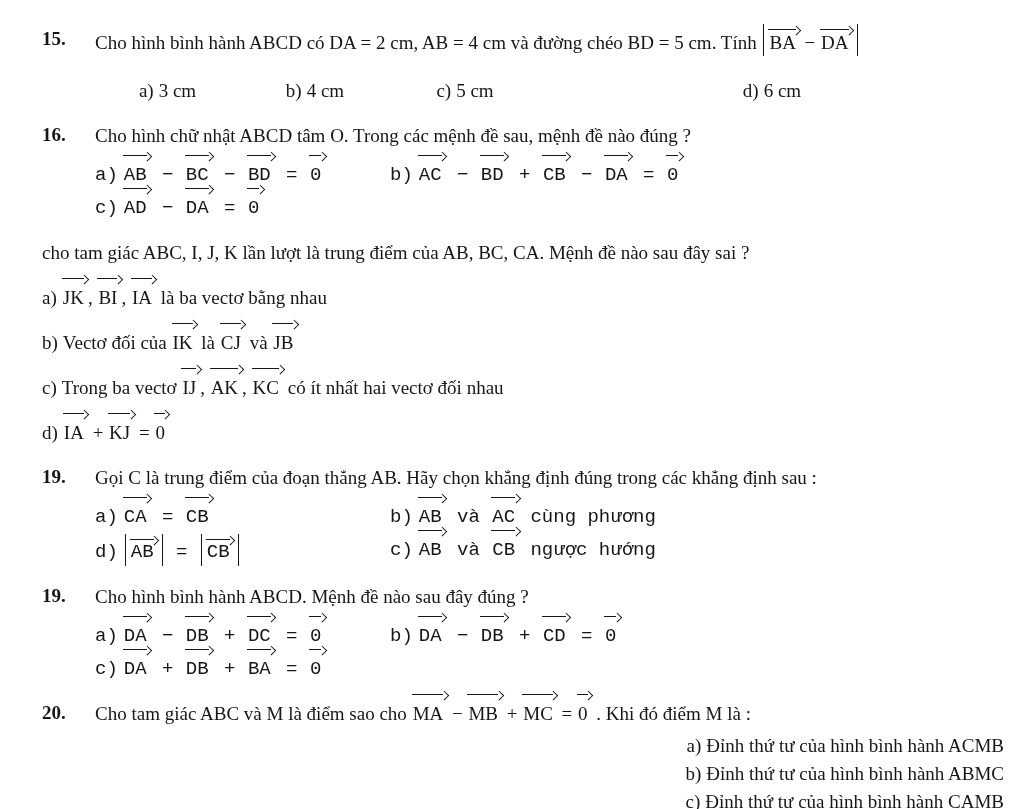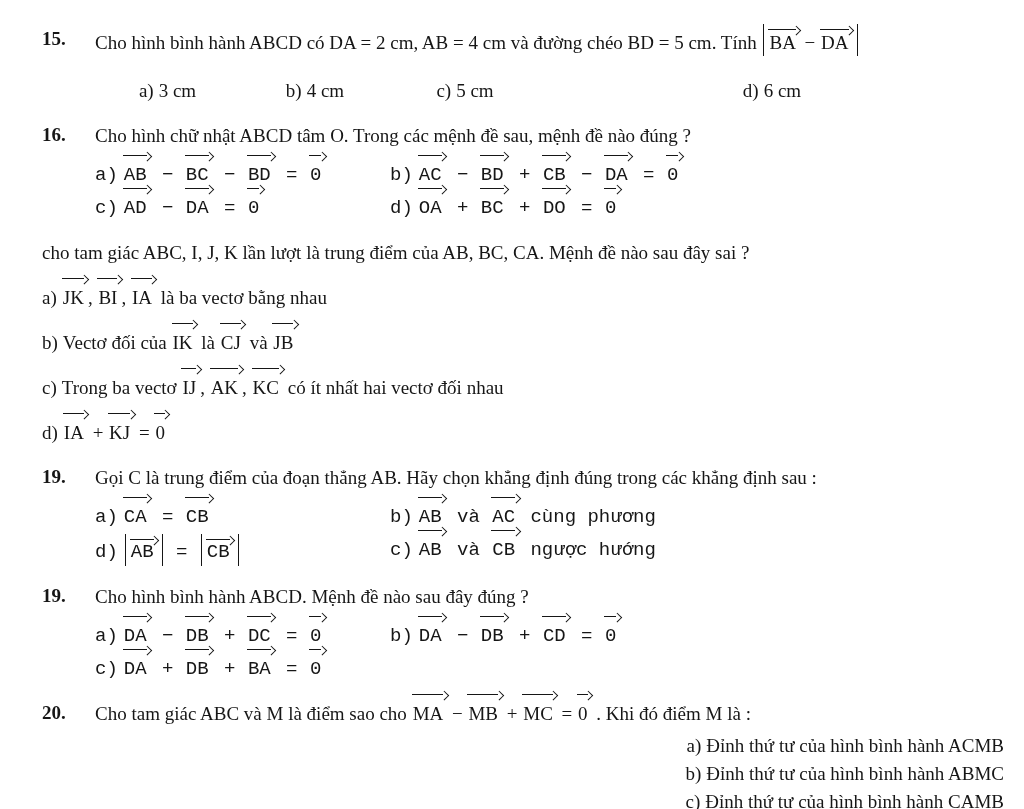--- a/index.html
+++ b/index.html
@@ -81,21 +81,20 @@
   </div>
 
   <div class="question">
     <div class="qnum">16.</div>
     <div class="qbody">
       <div class="stem">Cho hình chữ nhật ABCD tâm O. Trong các mệnh đề sau, mệnh đề nào đúng ?</div>
       <div class="opts-grid2">
         <span class="opt"><span class="opt-label">a)</span><span><span class="vec">AB</span> − <span class="vec">BC</span> − <span class="vec">BD</span> = <span class="vec">0</span></span></span>
         <span class="opt"><span class="opt-label">b)</span><span><span class="vec">AC</span> − <span class="vec">BD</span> + <span class="vec">CB</span> − <span class="vec">DA</span> = <span class="vec">0</span></span></span>
         <span class="opt"><span class="opt-label">c)</span><span><span class="vec">AD</span> − <span class="vec">DA</span> = <span class="vec">0</span></span></span>
-        <span class="opt"><span class="opt-label">d)</span><span><span class="vec">OA</span> + <span class="vec">BC</span> + <span class="vec">DO</span> = <span class="vec">0</span></span></span>
       </div>
     </div>
   </div>
 
   <div class="question">
     <div class="qbody">
       <div class="stem">cho tam giác ABC, I, J, K lần lượt là trung điểm của AB, BC, CA. Mệnh đề nào sau đây sai ?</div>
       <div class="opts-stack">
         <span class="opt"><span class="opt-label">a)</span><span><span class="vec">JK</span>, <span class="vec">BI</span>, <span class="vec">IA</span>  là ba vectơ bằng nhau</span></span>
         <span class="opt"><span class="opt-label">b)</span><span>Vectơ đối của <span class="vec">IK</span> là <span class="vec">CJ</span> và <span class="vec">JB</span></span></span>

